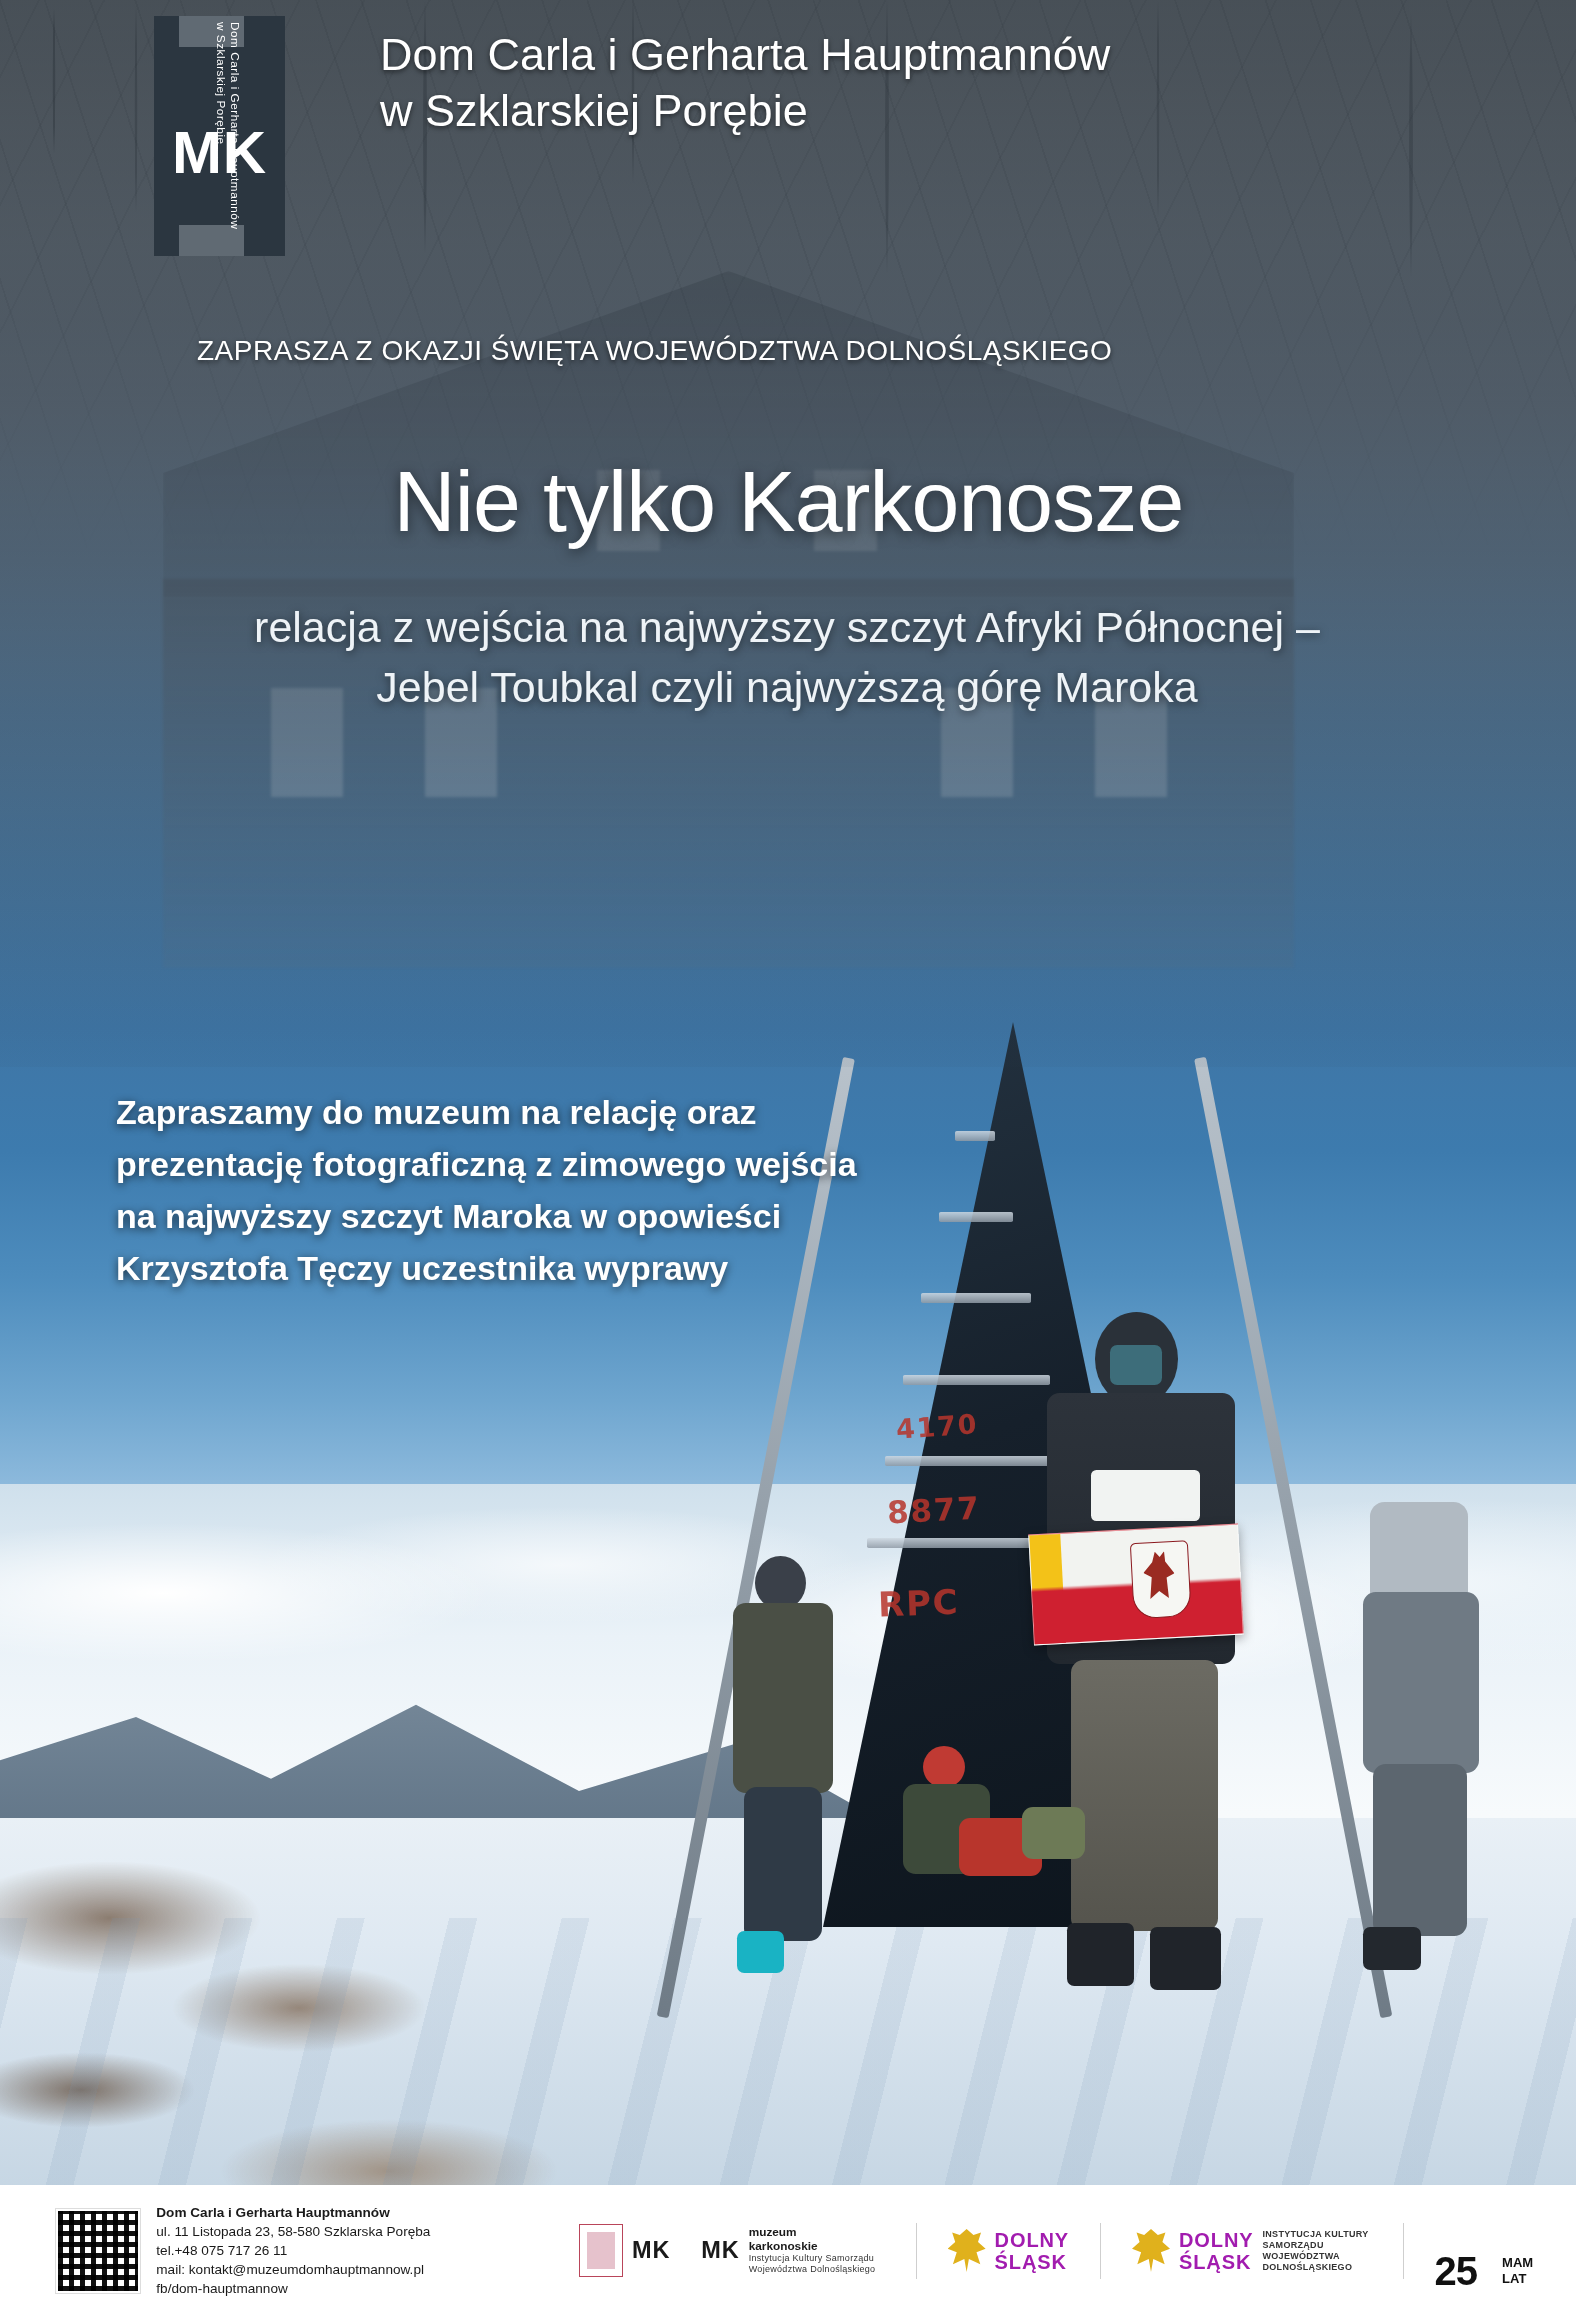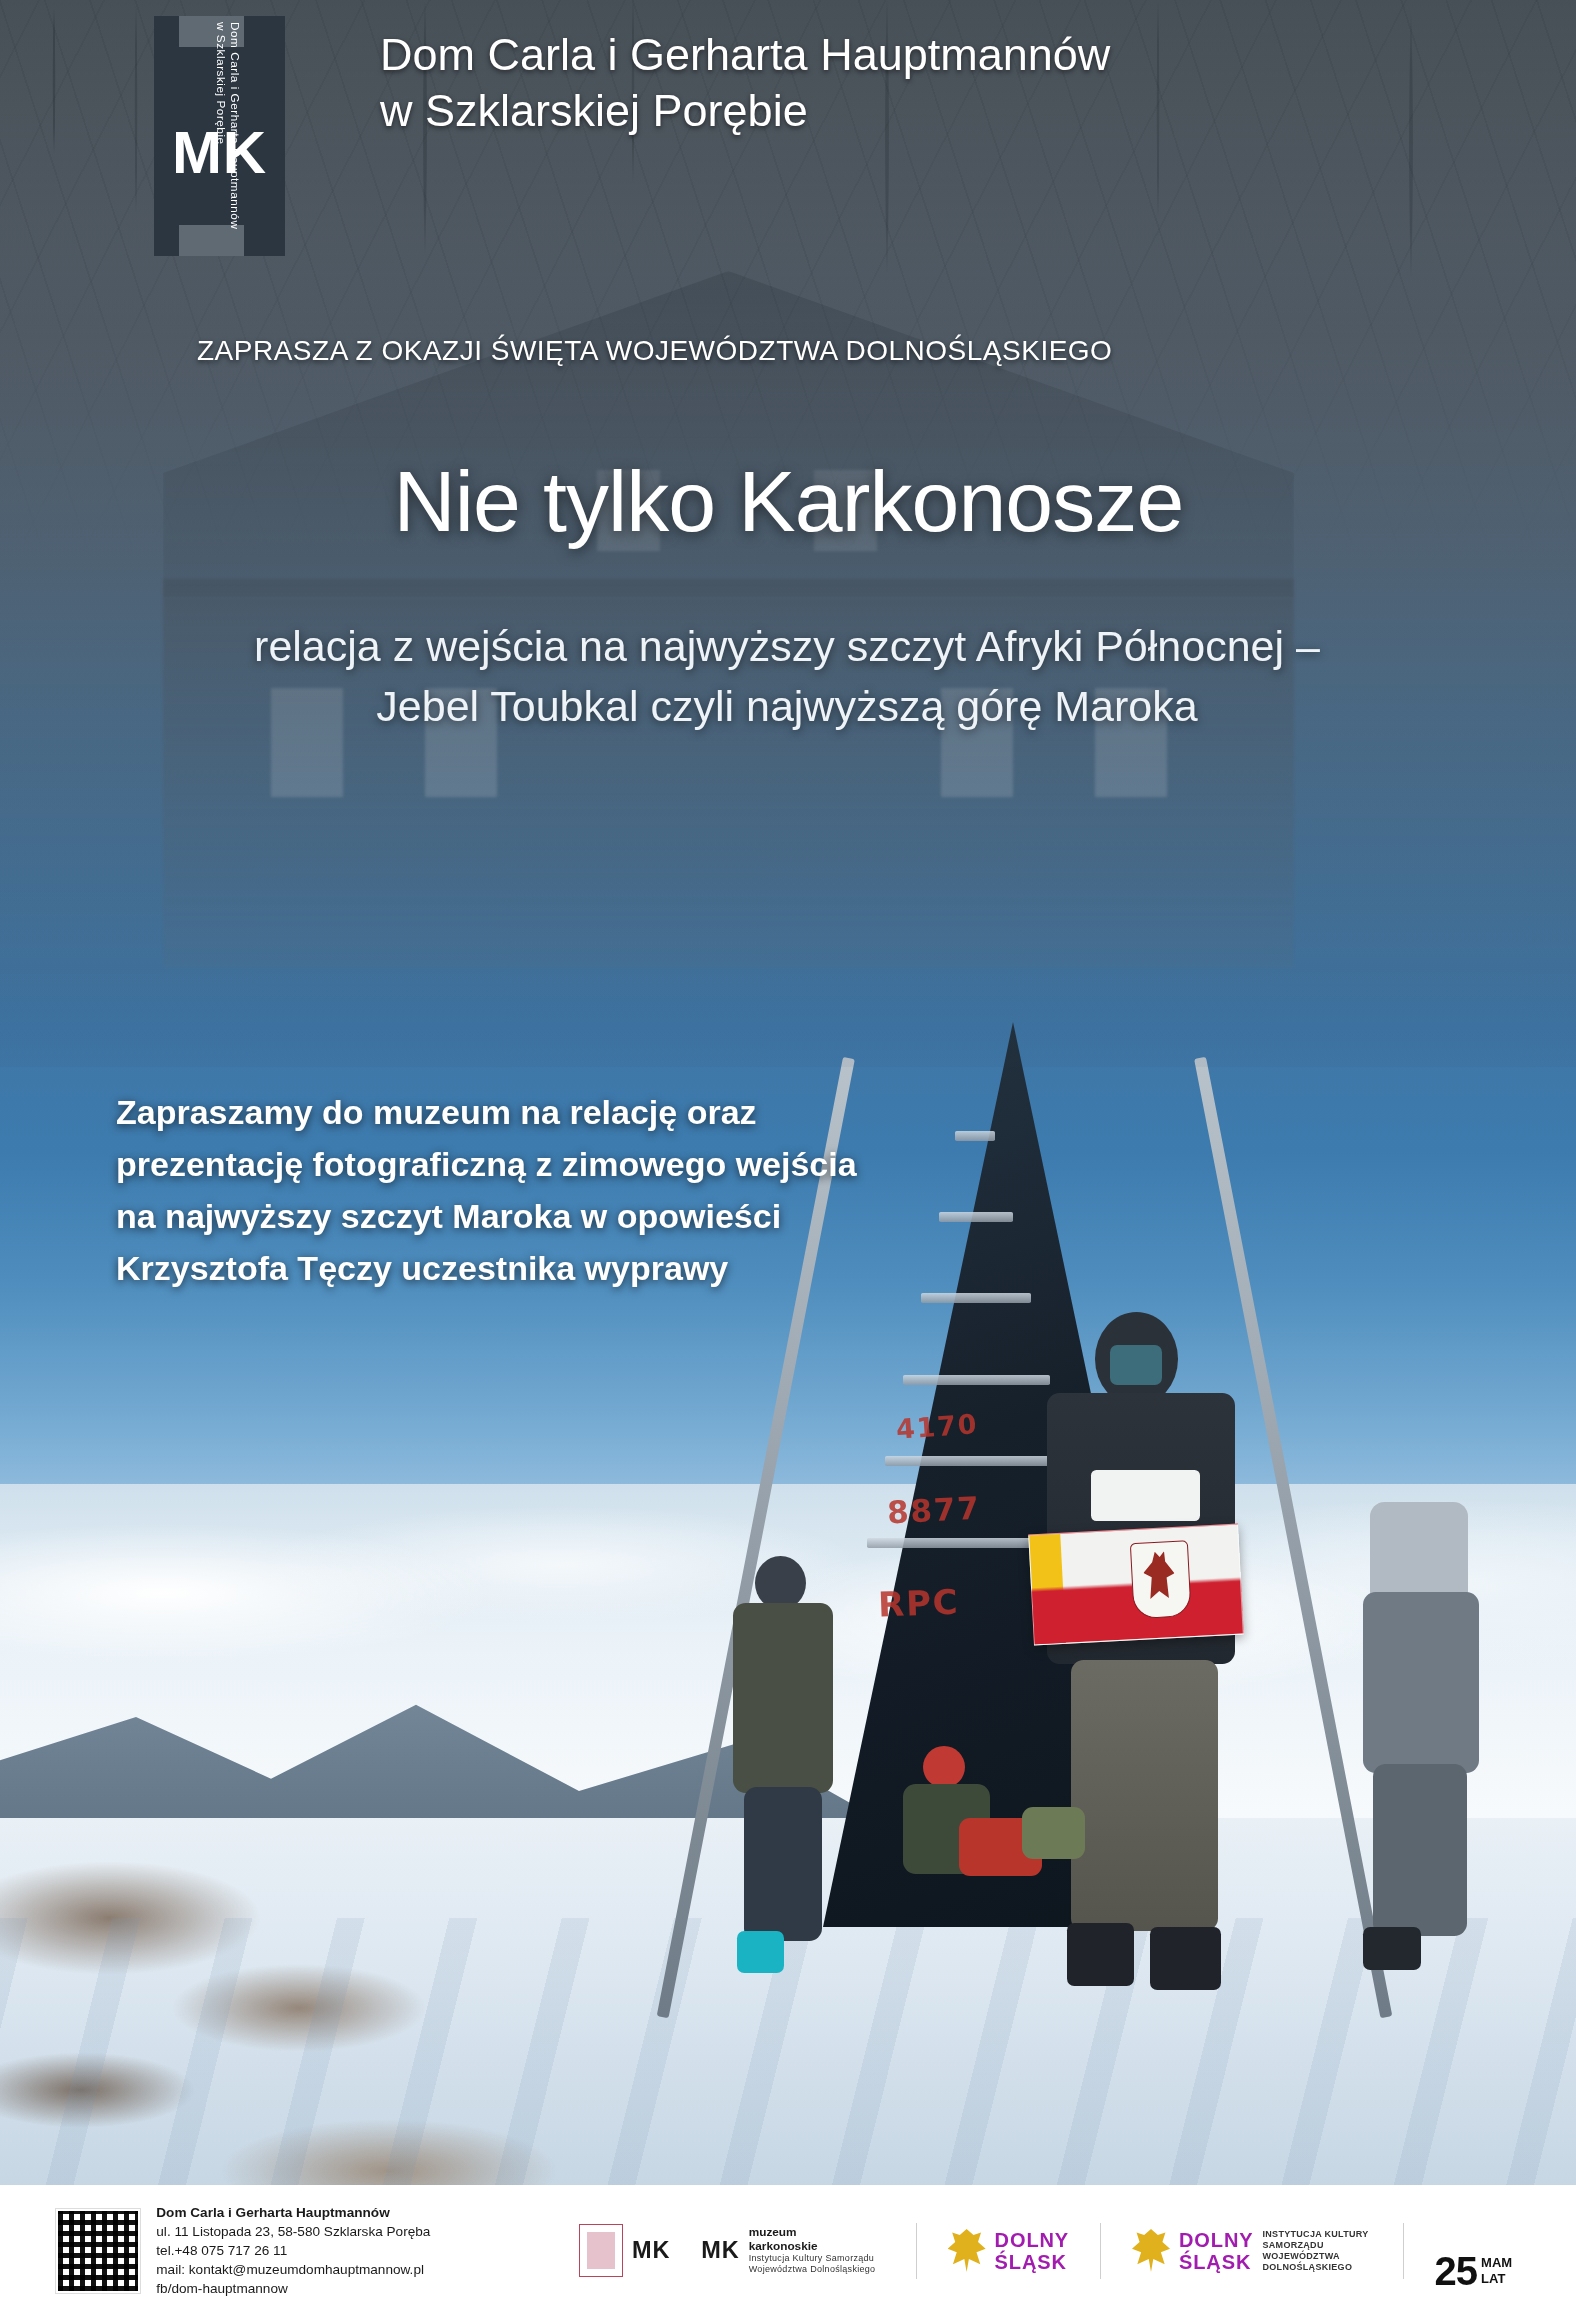--- a/index.html
+++ b/index.html
@@ -204,21 +204,21 @@
     color:#ffffff;font-size:28px;letter-spacing:0.5px;font-weight:500;
     text-shadow:0 1.8px 5.4px rgba(0,0,0,.6);
     margin-left:32px;
   }
   .headline{
     position:absolute;left:0;top:452px;width:1577px;text-align:center;
     color:#ffffff;font-size:86px;font-weight:400;letter-spacing:-0.9px;
     text-shadow:0 2.7px 12.7px rgba(0,0,0,.55);
   }
   .subhead{
-    position:absolute;left:199px;top:616px;width:1176px;text-align:center;
+    position:absolute;left:199px;top:597px;width:1176px;text-align:center;
     color:#eef3f7;font-size:43px;line-height:60px;font-weight:400;
     text-shadow:0 1.8px 9px rgba(0,0,0,.55);
   }
   .date{
     position:absolute;left:116px;top:923px;
     color:#ffffff;font-size:48px;font-weight:700;
     text-shadow:0 2.7px 9px rgba(0,0,0,.6);
   }
   .desc{
     position:absolute;left:116px;top:1086px;width:742px;
@@ -255,21 +255,21 @@
   .fl-box .inner{position:absolute;left:7.2px;top:7.2px;right:7.2px;bottom:7.2px;background:#e6c2cc;}
   .fl-txt{color:#1a1a1a;font-size:23.5px;font-weight:700;letter-spacing:0.9px;}
   .fl-museum{color:#1a1a1a;font-size:11.8px;line-height:13.6px;font-weight:700;}
   .sep{width:0.9px;height:56px;background:#cfcfcf;}
   .eagle{
     width:38px;height:43px;background:#e0b11c;
     clip-path:polygon(50% 0,68% 14%,88% 8%,80% 30%,100% 46%,76% 54%,86% 82%,56% 70%,50% 100%,44% 70%,14% 82%,24% 54%,0 46%,20% 30%,12% 8%,32% 14%);
   }
   .ds{color:#a21caf;font-size:20px;font-weight:700;line-height:22px;letter-spacing:0.9px;}
   .tiny{color:#333;font-size:9px;line-height:11px;font-weight:700;letter-spacing:0.3px;}
-  .mam{display:flex;align-items:center;gap:4px;margin-top:41px;}
+  .mam{display:flex;align-items:center;gap:25px;margin-top:41px;}
   .mam .n{font-size:40px;font-weight:700;color:#111;letter-spacing:-0.9px;}
   .mam .w{font-size:13px;font-weight:700;color:#111;line-height:16.3px;}
 </style>
 </head>
 <body>
 
 <div class="poster">
 
   <div class="bg">
     <div class="sky"></div>

